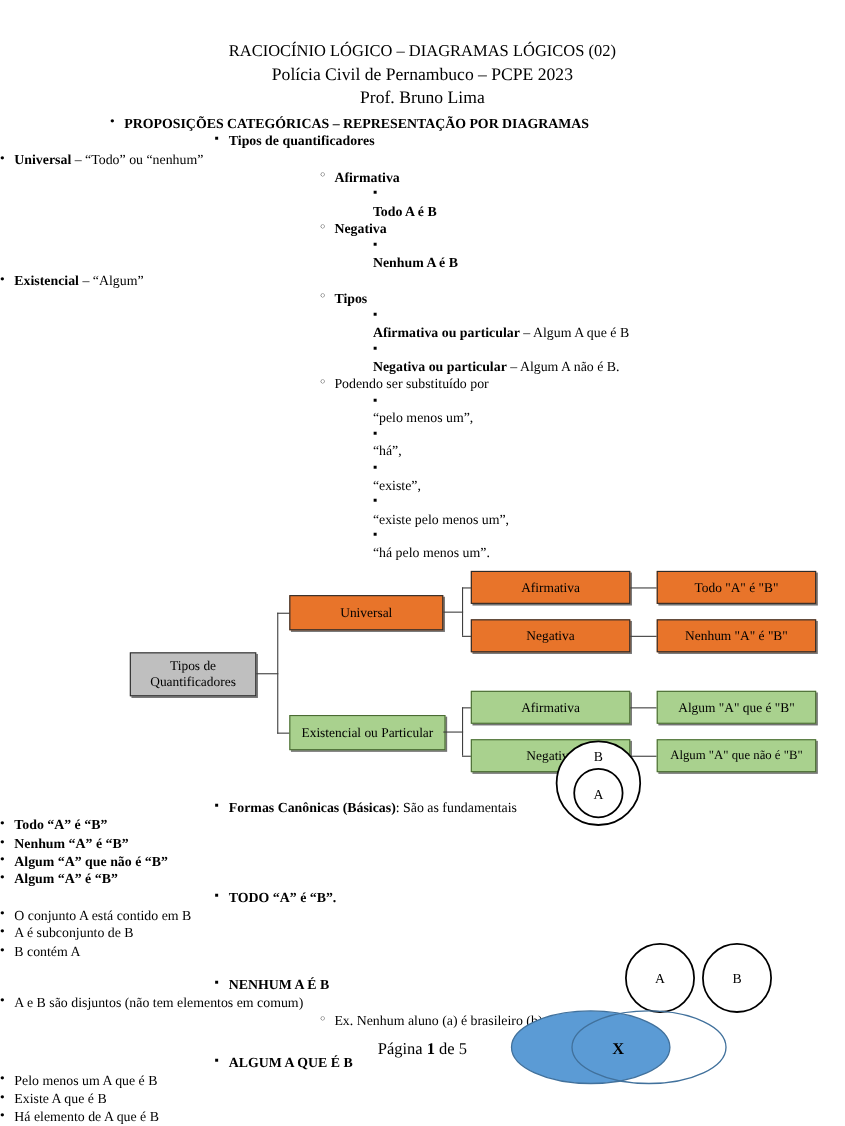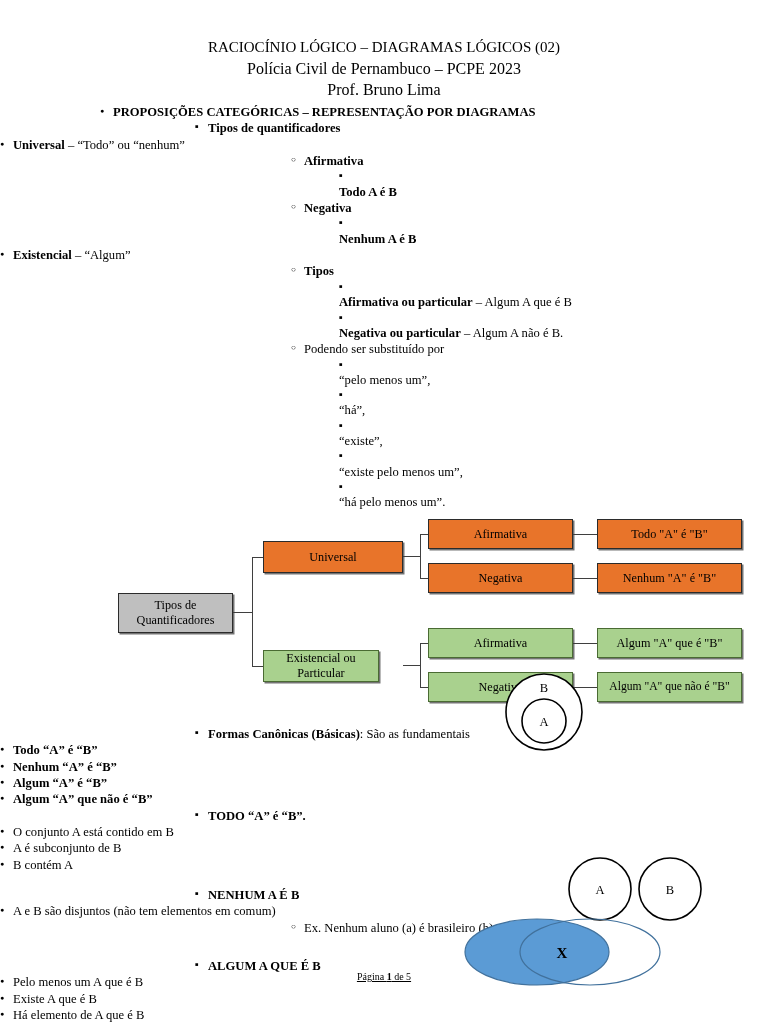--- a/index.html
+++ b/index.html
@@ -81,24 +81,23 @@
   .conn.h { height: 1.4px; }
   .conn.v { width: 1.4px; }
 
   
   .venn-svg { position: absolute; }
 
   
   .footer {
     position: absolute;
     left: 0; right: 0;
-    top: 971px;
+    top: 946px;
     text-align: center;
-    font-size: 10px;
-    text-decoration: underline;
+    font-size: 15px;
   }
   .footer .pnum { font-weight: bold; }
 
   .section-block { position: relative; }
 </style>
 </head>
 <body>
 
 <div class="doc-header">
   <div class="h-line l1">RACIOCÍNIO LÓGICO – DIAGRAMAS LÓGICOS (02)</div>
@@ -186,21 +185,21 @@
 
   <div class="conn h" style="left:233px; top:87px; width:20px;"></div>
   <div class="conn v" style="left:252px; top:32px; height:110px;"></div>
   <div class="conn h" style="left:252px; top:32px; width:12px;"></div>
   <div class="conn h" style="left:252px; top:141px; width:12px;"></div>
 
   <div class="fbox orange" style="left:263px; top:16px; width:140px; height:32px;">
     <span>Universal</span>
   </div>
 
-  <div class="fbox green" style="left:263px; top:125px; width:116px; height:32px;">
+  <div class="fbox green" style="left:263px; top:125px; width:142px; height:32px;">
     <span>Existencial ou Particular</span>
   </div>
 
   <div class="conn h" style="left:403px; top:31px; width:18px;"></div>
   <div class="conn v" style="left:420px; top:9px; height:44px;"></div>
   <div class="conn h" style="left:420px; top:9px; width:18px;"></div>
   <div class="conn h" style="left:420px; top:53px; width:18px;"></div>
 
   <div class="fbox orange" style="left:428px; top:-6px; width:145px; height:30px;">
     <span>Afirmativa</span>
@@ -251,25 +250,25 @@
       <div class="ol-row lvl4">
         <span class="ol-bullet b-disc"></span>
         <span class="ol-text bold">Todo “A” é “B”</span>
       </div>
       <div class="ol-row lvl4">
         <span class="ol-bullet b-disc"></span>
         <span class="ol-text bold">Nenhum “A” é “B”</span>
       </div>
       <div class="ol-row lvl4">
         <span class="ol-bullet b-disc"></span>
+        <span class="ol-text bold">Algum “A” que não é “B”</span>
+      </div>
+      <div class="ol-row lvl4">
+        <span class="ol-bullet b-disc"></span>
         <span class="ol-text bold">Algum “A” é “B”</span>
-      </div>
-      <div class="ol-row lvl4">
-        <span class="ol-bullet b-disc"></span>
-        <span class="ol-text bold">Algum “A” que não é “B”</span>
       </div>
       <div class="ol-row lvl3">
         <span class="ol-bullet b-square"></span>
         <span class="ol-text bold">TODO “A” é “B”.</span>
       </div>
       <div class="ol-row lvl4">
         <span class="ol-bullet b-disc"></span>
         <span class="ol-text">O conjunto A está contido em B</span>
       </div>
       <div class="ol-row lvl4">

